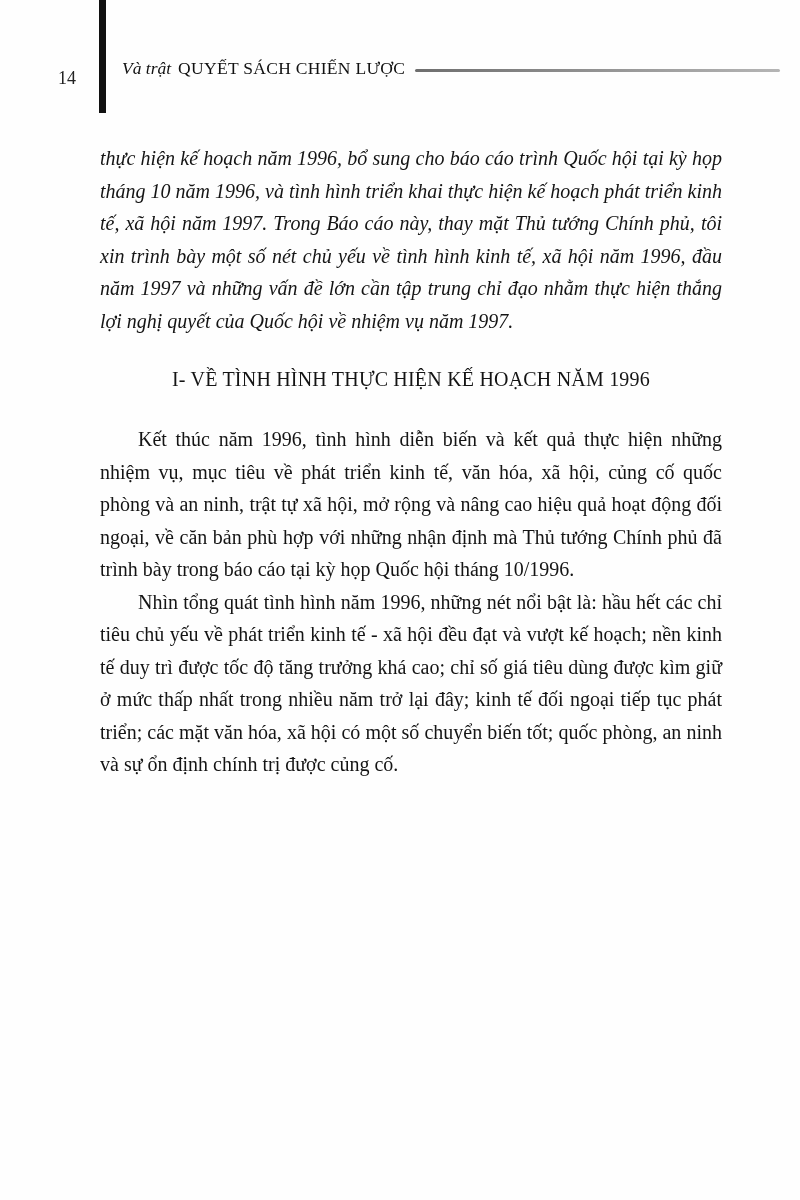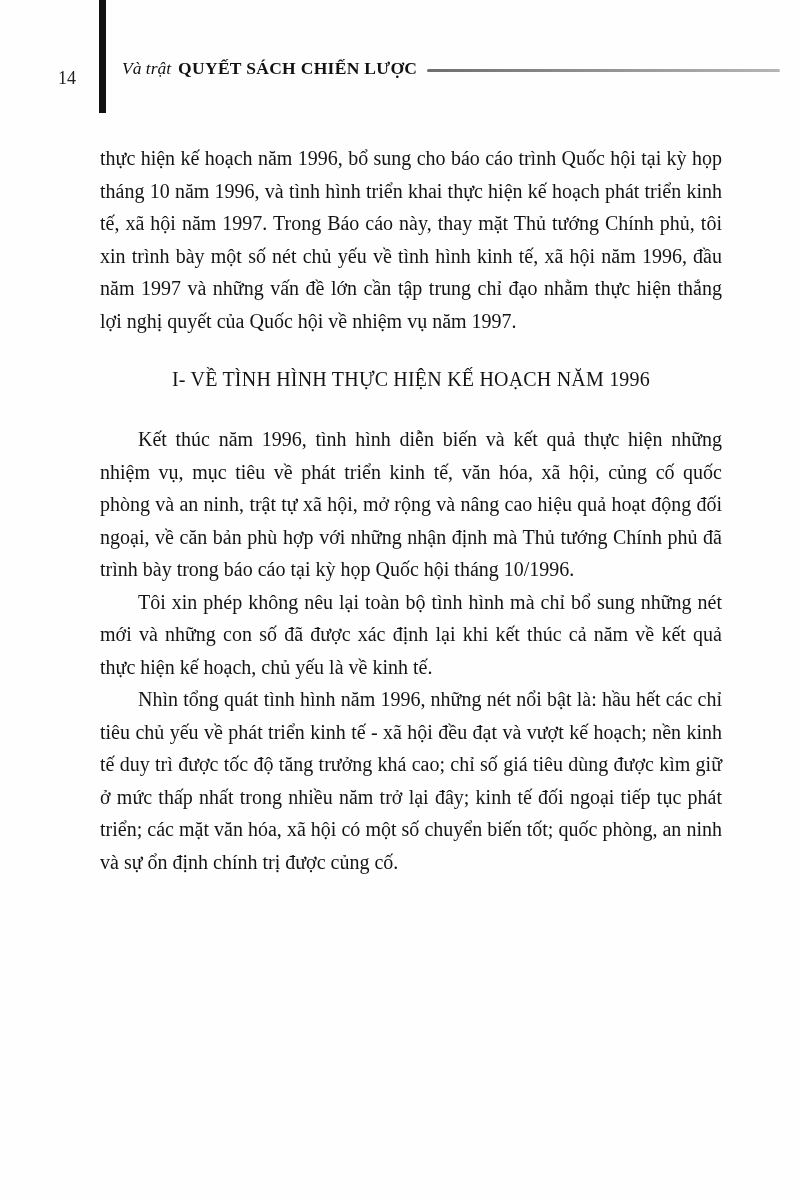--- a/index.html
+++ b/index.html
@@ -52,21 +52,21 @@
     align-items: center;
     font-size: 17.5px;
     color: #111;
     white-space: nowrap;
   }
   .header-line2 .it {
     font-style: italic;
     margin-right: 7px;
   }
   .header-line2 .bd {
-    font-weight: bold;
+    font-weight: normal;
     letter-spacing: 0.3px;
     text-align: center;
   }
   .header-rule {
     flex: 1;
     height: 3px;
     margin-left: 10px;
     margin-top: 4px;
     background: linear-gradient(to right, #6e6e6e, #9a9a9a 60%, #b5b5b5);
     border-radius: 2px;
@@ -81,20 +81,21 @@
     font-size: 20px;
     line-height: 32.5px;
     text-align: justify;
   }
   .body-text p {
     margin: 0;
     text-indent: 38px;
   }
   .body-text p.noindent {
     text-indent: 0;
+    font-style: italic;
   }
   .section-heading {
     margin: 26px 0 27px 0;
     text-align: center;
     font-weight: normal;
     font-size: 20px;
     line-height: 33px;
     letter-spacing: 0.2px;
   }
   .section-heading .hl {
@@ -123,19 +124,18 @@
 
     <p class="noindent">thực hiện kế hoạch năm 1996, bổ sung cho báo cáo trình Quốc hội tại kỳ họp tháng 10 năm 1996, và tình hình triển khai thực hiện kế hoạch phát triển kinh tế, xã hội năm 1997. Trong Báo cáo này, thay mặt Thủ tướng Chính phủ, tôi xin trình bày một số nét chủ yếu về tình hình kinh tế, xã hội năm 1996, đầu năm 1997 và những vấn đề lớn cần tập trung chỉ đạo nhằm thực hiện thắng lợi nghị quyết của Quốc hội về nhiệm vụ năm 1997.</p>
 
     <h2 class="section-heading">
       <span class="hl">I- VỀ TÌNH HÌNH THỰC HIỆN KẾ HOẠCH NĂM 1996</span>
     </h2>
 
 
     <p>Kết thúc năm 1996, tình hình diễn biến và kết quả thực hiện những nhiệm vụ, mục tiêu về phát triển kinh tế, văn hóa, xã hội, củng cố quốc phòng và an ninh, trật tự xã hội, mở rộng và nâng cao hiệu quả hoạt động đối ngoại, về căn bản phù hợp với những nhận định mà Thủ tướng Chính phủ đã trình bày trong báo cáo tại kỳ họp Quốc hội tháng 10/1996.</p>
 
-    <p>Tôi xin phép không nêu lại toàn bộ tình hình mà chỉ bổ sung những nét mới và những con số đã được xác định lại khi kết thúc cả năm về kết quả thực hiện kế hoạch, chủ yếu là về kinh tế.</p>
 
     <p>Nhìn tổng quát tình hình năm 1996, những nét nổi bật là: hầu hết các chỉ tiêu chủ yếu về phát triển kinh tế - xã hội đều đạt và vượt kế hoạch; nền kinh tế duy trì được tốc độ tăng trưởng khá cao; chỉ số giá tiêu dùng được kìm giữ ở mức thấp nhất trong nhiều năm trở lại đây; kinh tế đối ngoại tiếp tục phát triển; các mặt văn hóa, xã hội có một số chuyển biến tốt; quốc phòng, an ninh và sự ổn định chính trị được củng cố.</p>
 
   </div>
 
 </div>
 
 </body></html>

